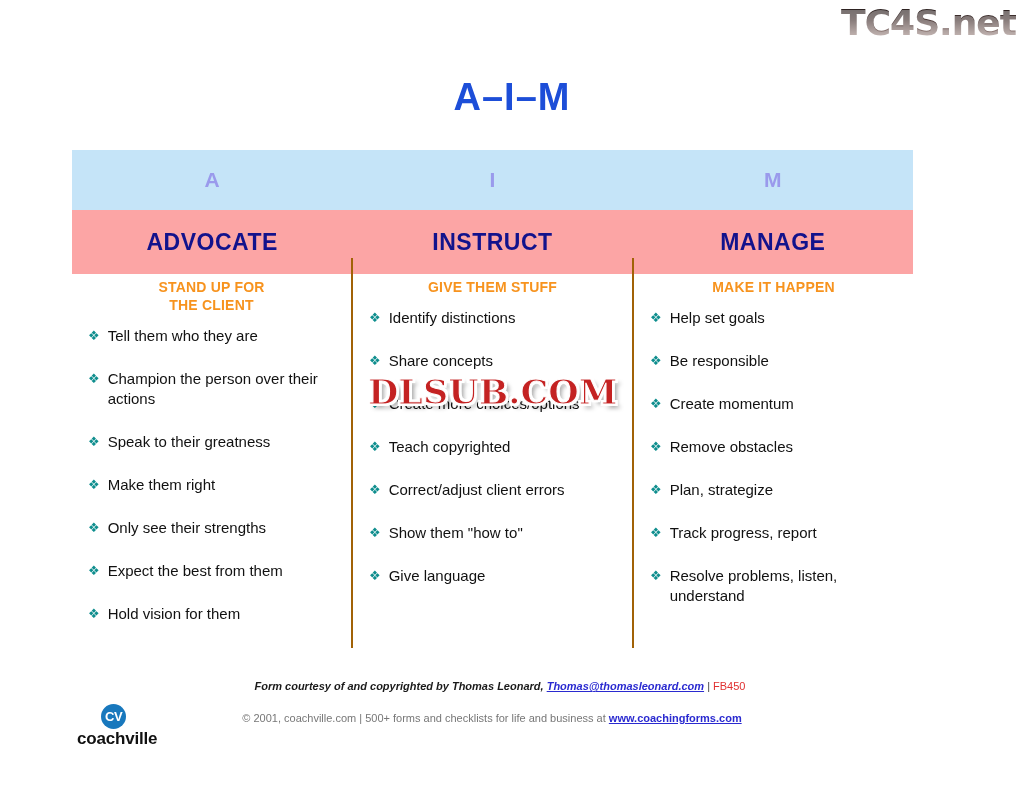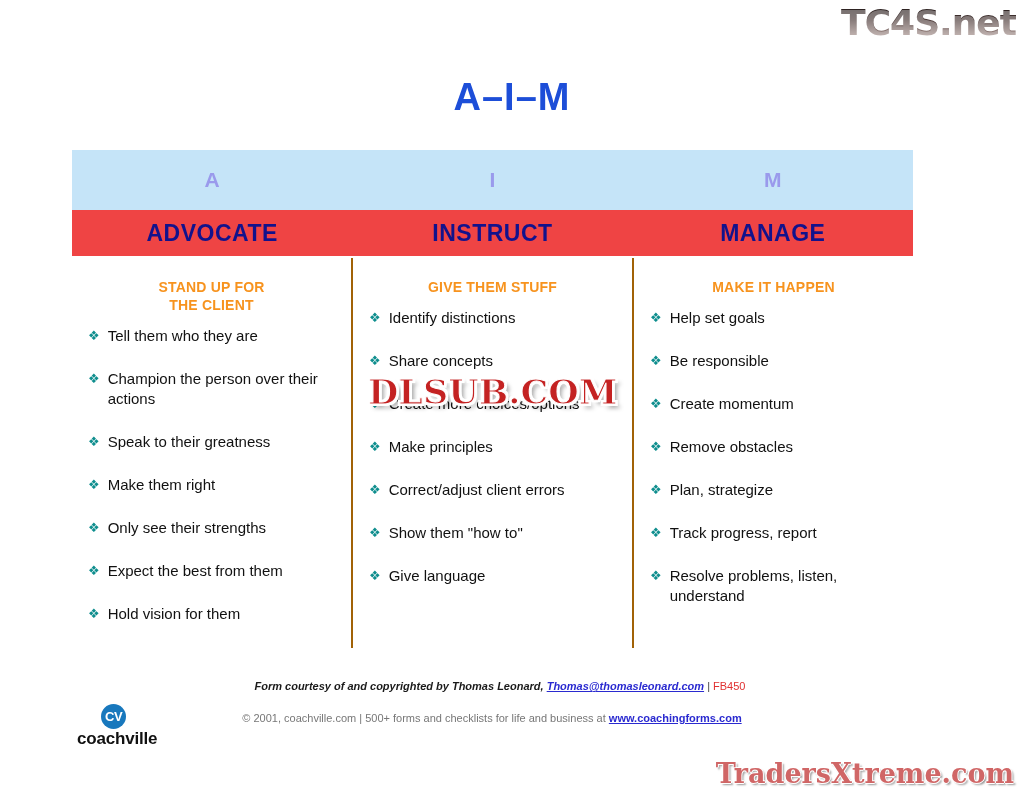--- a/index.html
+++ b/index.html
@@ -56,22 +56,22 @@
     width: 841px;
     height: 60px;
     background: #c5e4f8;
     display: flex;
   }
   #band-words {
     position: absolute;
     left: 72px;
     top: 210px;
     width: 841px;
-    height: 46px;
-    background: #ef4444;
+    height: 64px;
+    background: #fca5a5;
     display: flex;
   }
   .band-cell {
     flex: 1 1 0;
     display: flex;
     align-items: center;
     justify-content: center;
   }
   .band-letter {
     font-size: 21px;
@@ -332,21 +332,21 @@
         <li class="bullet-item">
           <span class="bullet-glyph">❖</span>
           <span class="bullet-text">Share concepts</span>
         </li>
         <li class="bullet-item">
           <span class="bullet-glyph">❖</span>
           <span class="bullet-text">Create more choices/options</span>
         </li>
         <li class="bullet-item">
           <span class="bullet-glyph">❖</span>
-          <span class="bullet-text">Make principles</span>
+          <span class="bullet-text">Teach copyrighted</span>
         </li>
         <li class="bullet-item">
           <span class="bullet-glyph">❖</span>
           <span class="bullet-text">Correct/adjust client errors</span>
         </li>
         <li class="bullet-item">
           <span class="bullet-glyph">❖</span>
           <span class="bullet-text">Show them "how to"</span>
         </li>
         <li class="bullet-item">
@@ -402,15 +402,14 @@
 
   <div id="footer-copyright">
     <span>© 2001, coachville.com | 500+ forms and checklists for life and business at </span><span class="site-link">www.coachingforms.com</span>
   </div>
 
   <div id="coachville-logo">
     <div id="cv-badge">CV</div>
     <div id="coachville-text">coachville</div>
   </div>
 
-  <div id="traders-watermark">TradersXtreme.com</div>
 
 </div>
 
 </body></html>

